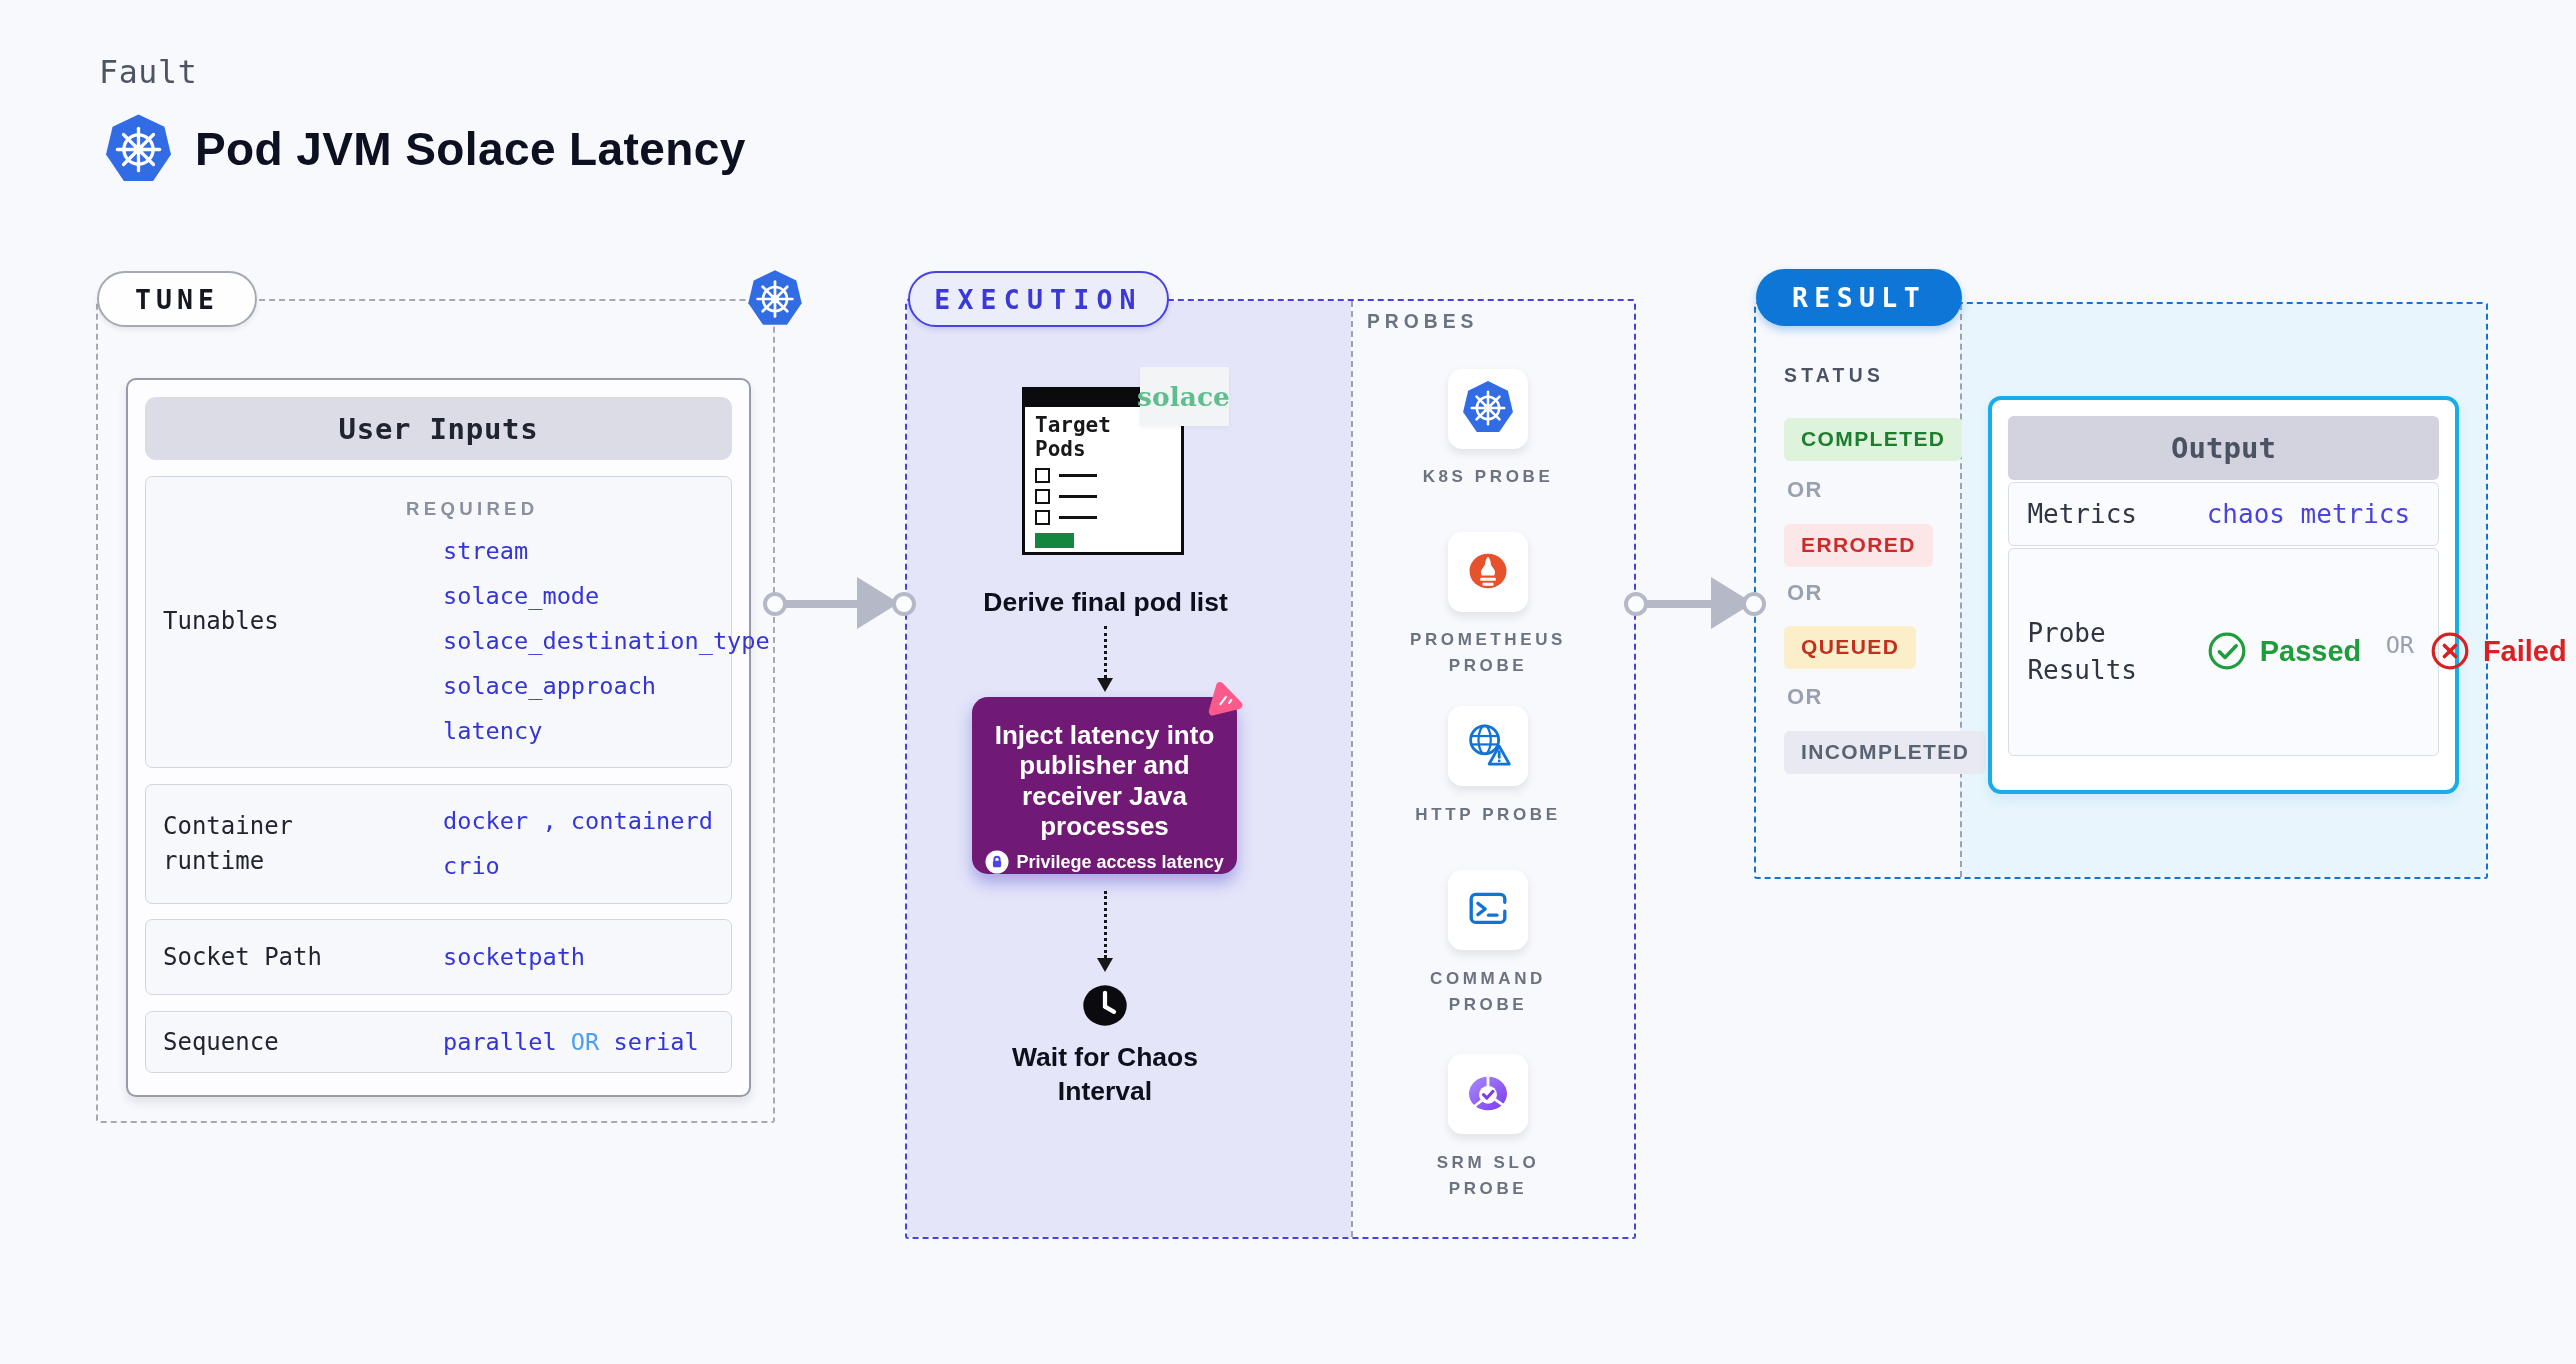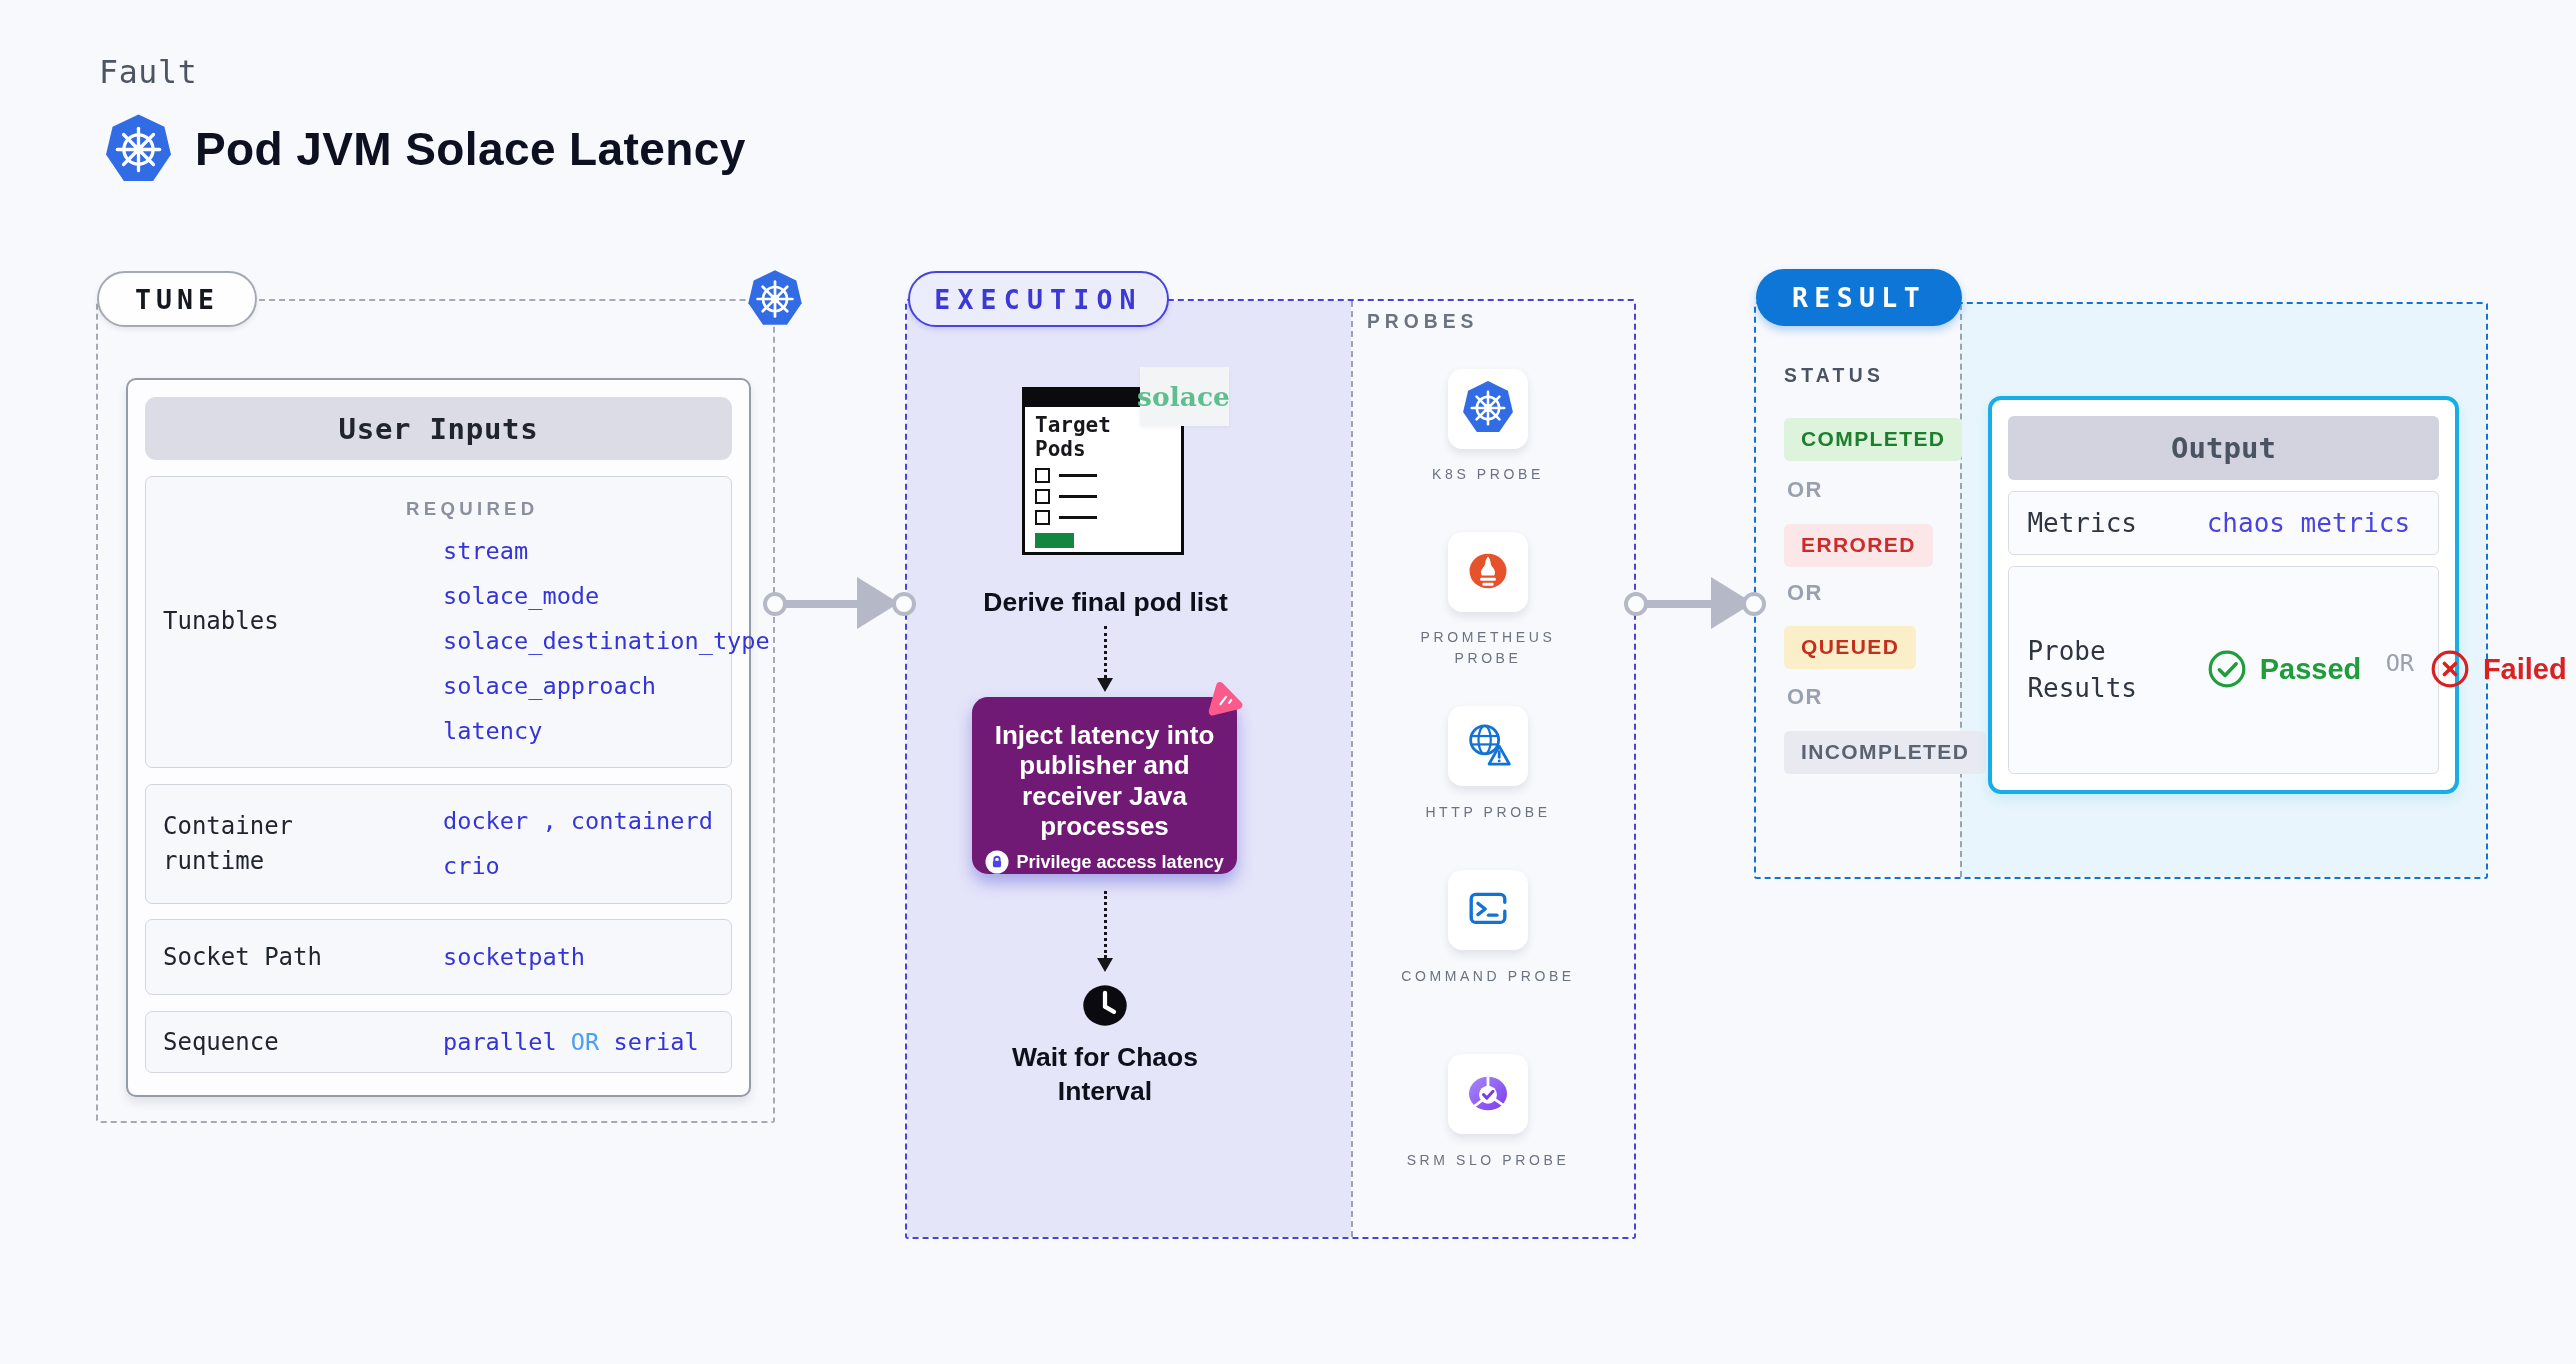--- a/index.html
+++ b/index.html
@@ -87,40 +87,40 @@
   .lock-icon{width:24px;height:24px;}
   .litmus{left:1201px;top:676px;width:44px;height:44px;z-index:3;transform:rotate(-14deg);}
 
   .clock{left:1077px;top:979px;width:56px;height:53px;}
   .wait-text{left:996px;top:1040px;width:218px;text-align:center;font-size:26.5px;font-weight:800;color:#0d0f1a;line-height:1.3;}
 
   
   .probe-card{left:1448px;width:80px;height:80px;background:#fff;border-radius:14.3px;
               box-shadow:0 4.3px 8.6px rgba(30,35,60,.10);display:flex;align-items:center;justify-content:center;}
   .probe-card svg{width:56px;height:56px;}
-  .probe-label{left:1395px;width:186px;text-align:center;font-size:14px;font-weight:400;letter-spacing:3.6px;
+  .probe-label{left:1395px;width:186px;text-align:center;font-size:17px;font-weight:700;letter-spacing:3.6px;
                color:#6B7280;line-height:1.5;}
 
   
   .result-outer{left:1754px;top:302px;width:734px;height:577px;border:2.1px dashed #1273D4;border-radius:2.9px;}
   .result-fill{position:absolute;left:204px;top:0;right:0;height:100%;background:#E8F5FC;}
   .result-sep{position:absolute;left:204px;top:0;height:100%;width:0;border-left:2.1px dashed #9CA3AF;}
   .result-badge{left:1756px;top:269px;width:206px;height:57px;background:#0E76D7;font-size:26.5px;font-weight:700;
                 letter-spacing:6.4px;color:#fff;z-index:4;box-shadow:0 4.3px 8.6px rgba(14,118,215,.3);}
   .status-heading{left:1784px;top:365px;font-size:19.3px;font-weight:700;letter-spacing:4.3px;color:#4A5362;}
   .status-badge{display:inline-block;padding:9.3px 17px;border-radius:5.7px;font-size:21px;font-weight:700;letter-spacing:1.4px;}
   .st-completed{left:1784px;top:418px;background:#DEF3DB;color:#1E7E2E;}
   .st-errored{left:1784px;top:524px;background:#FBE7E7;color:#CD2B2B;}
   .st-queued{left:1784px;top:626px;background:#FBEFC9;color:#C22F1F;}
   .st-incompleted{left:1784px;top:731px;background:#E9EAF1;color:#5A6372;}
   .or-status{font-size:22px;font-weight:600;color:#9AA1AE;letter-spacing:1.4px;}
   .or-1{left:1787px;top:477px;} .or-2{left:1787px;top:580px;} .or-3{left:1787px;top:684px;}
 
   .output-card{left:1988px;top:396px;width:471px;height:398px;background:#fff;border:4.3px solid #19ADE8;
-               border-radius:13px;padding:15.8px;display:flex;flex-direction:column;gap:11px;
+               border-radius:13px;padding:15.8px;display:flex;flex-direction:column;gap:2px;
                box-shadow:0 5.7px 11.5px rgba(25,173,232,.12);}
   .output-header{height:64px;background:#D2D3DE;border-radius:5.7px;display:flex;align-items:center;justify-content:center;
                  font-size:29px;font-weight:700;color:#4A5362;}
   .output-row{background:#FAFBFE;border:1.4px solid #D9DCE2;border-radius:5.7px;display:flex;align-items:center;padding:0 18.6px;}
   .row-metrics{height:64px;}
   .row-proberesults{height:208px;align-items:center;}
   .out-label{font-size:26px;color:#2F3642;width:165px;line-height:1.4;flex-shrink:0;}
   .metrics-value{font-size:26px;color:#4A43E0;margin-left:14.3px;white-space:nowrap;}
   .pr-results{margin-left:14.3px;display:flex;flex-direction:row;gap:15.8px;}
   .pr-line{display:flex;align-items:center;gap:13px;}

